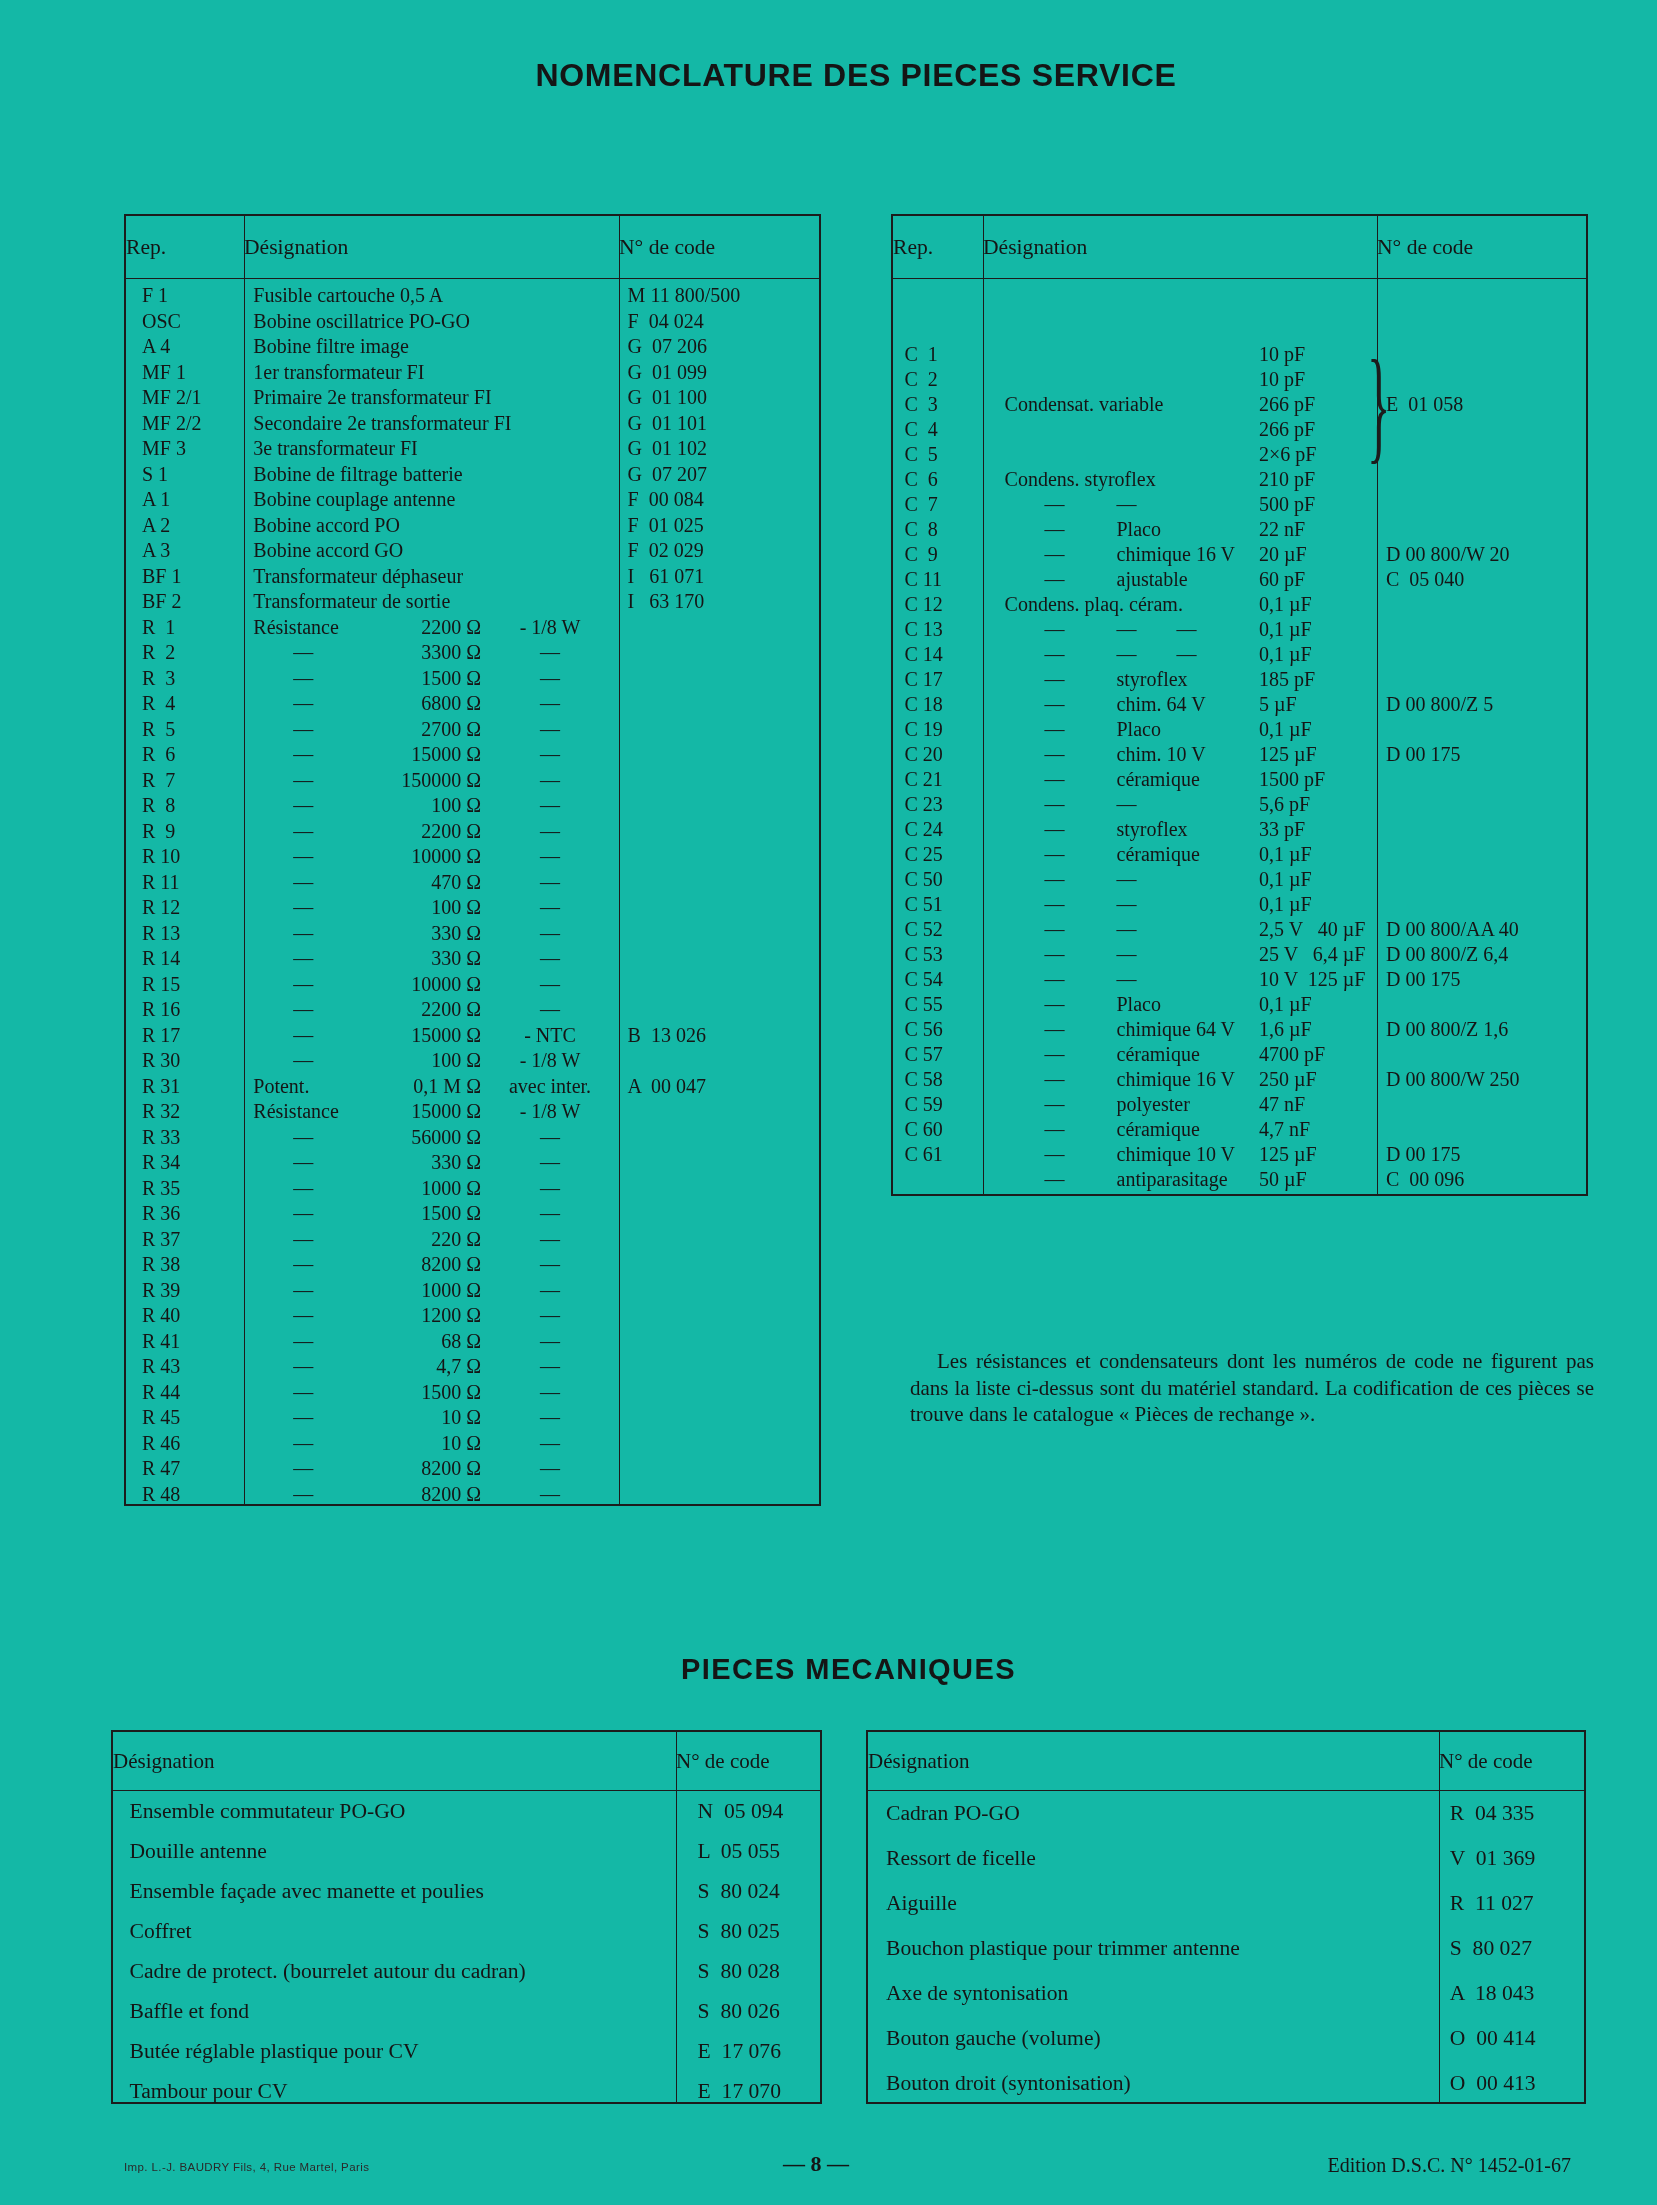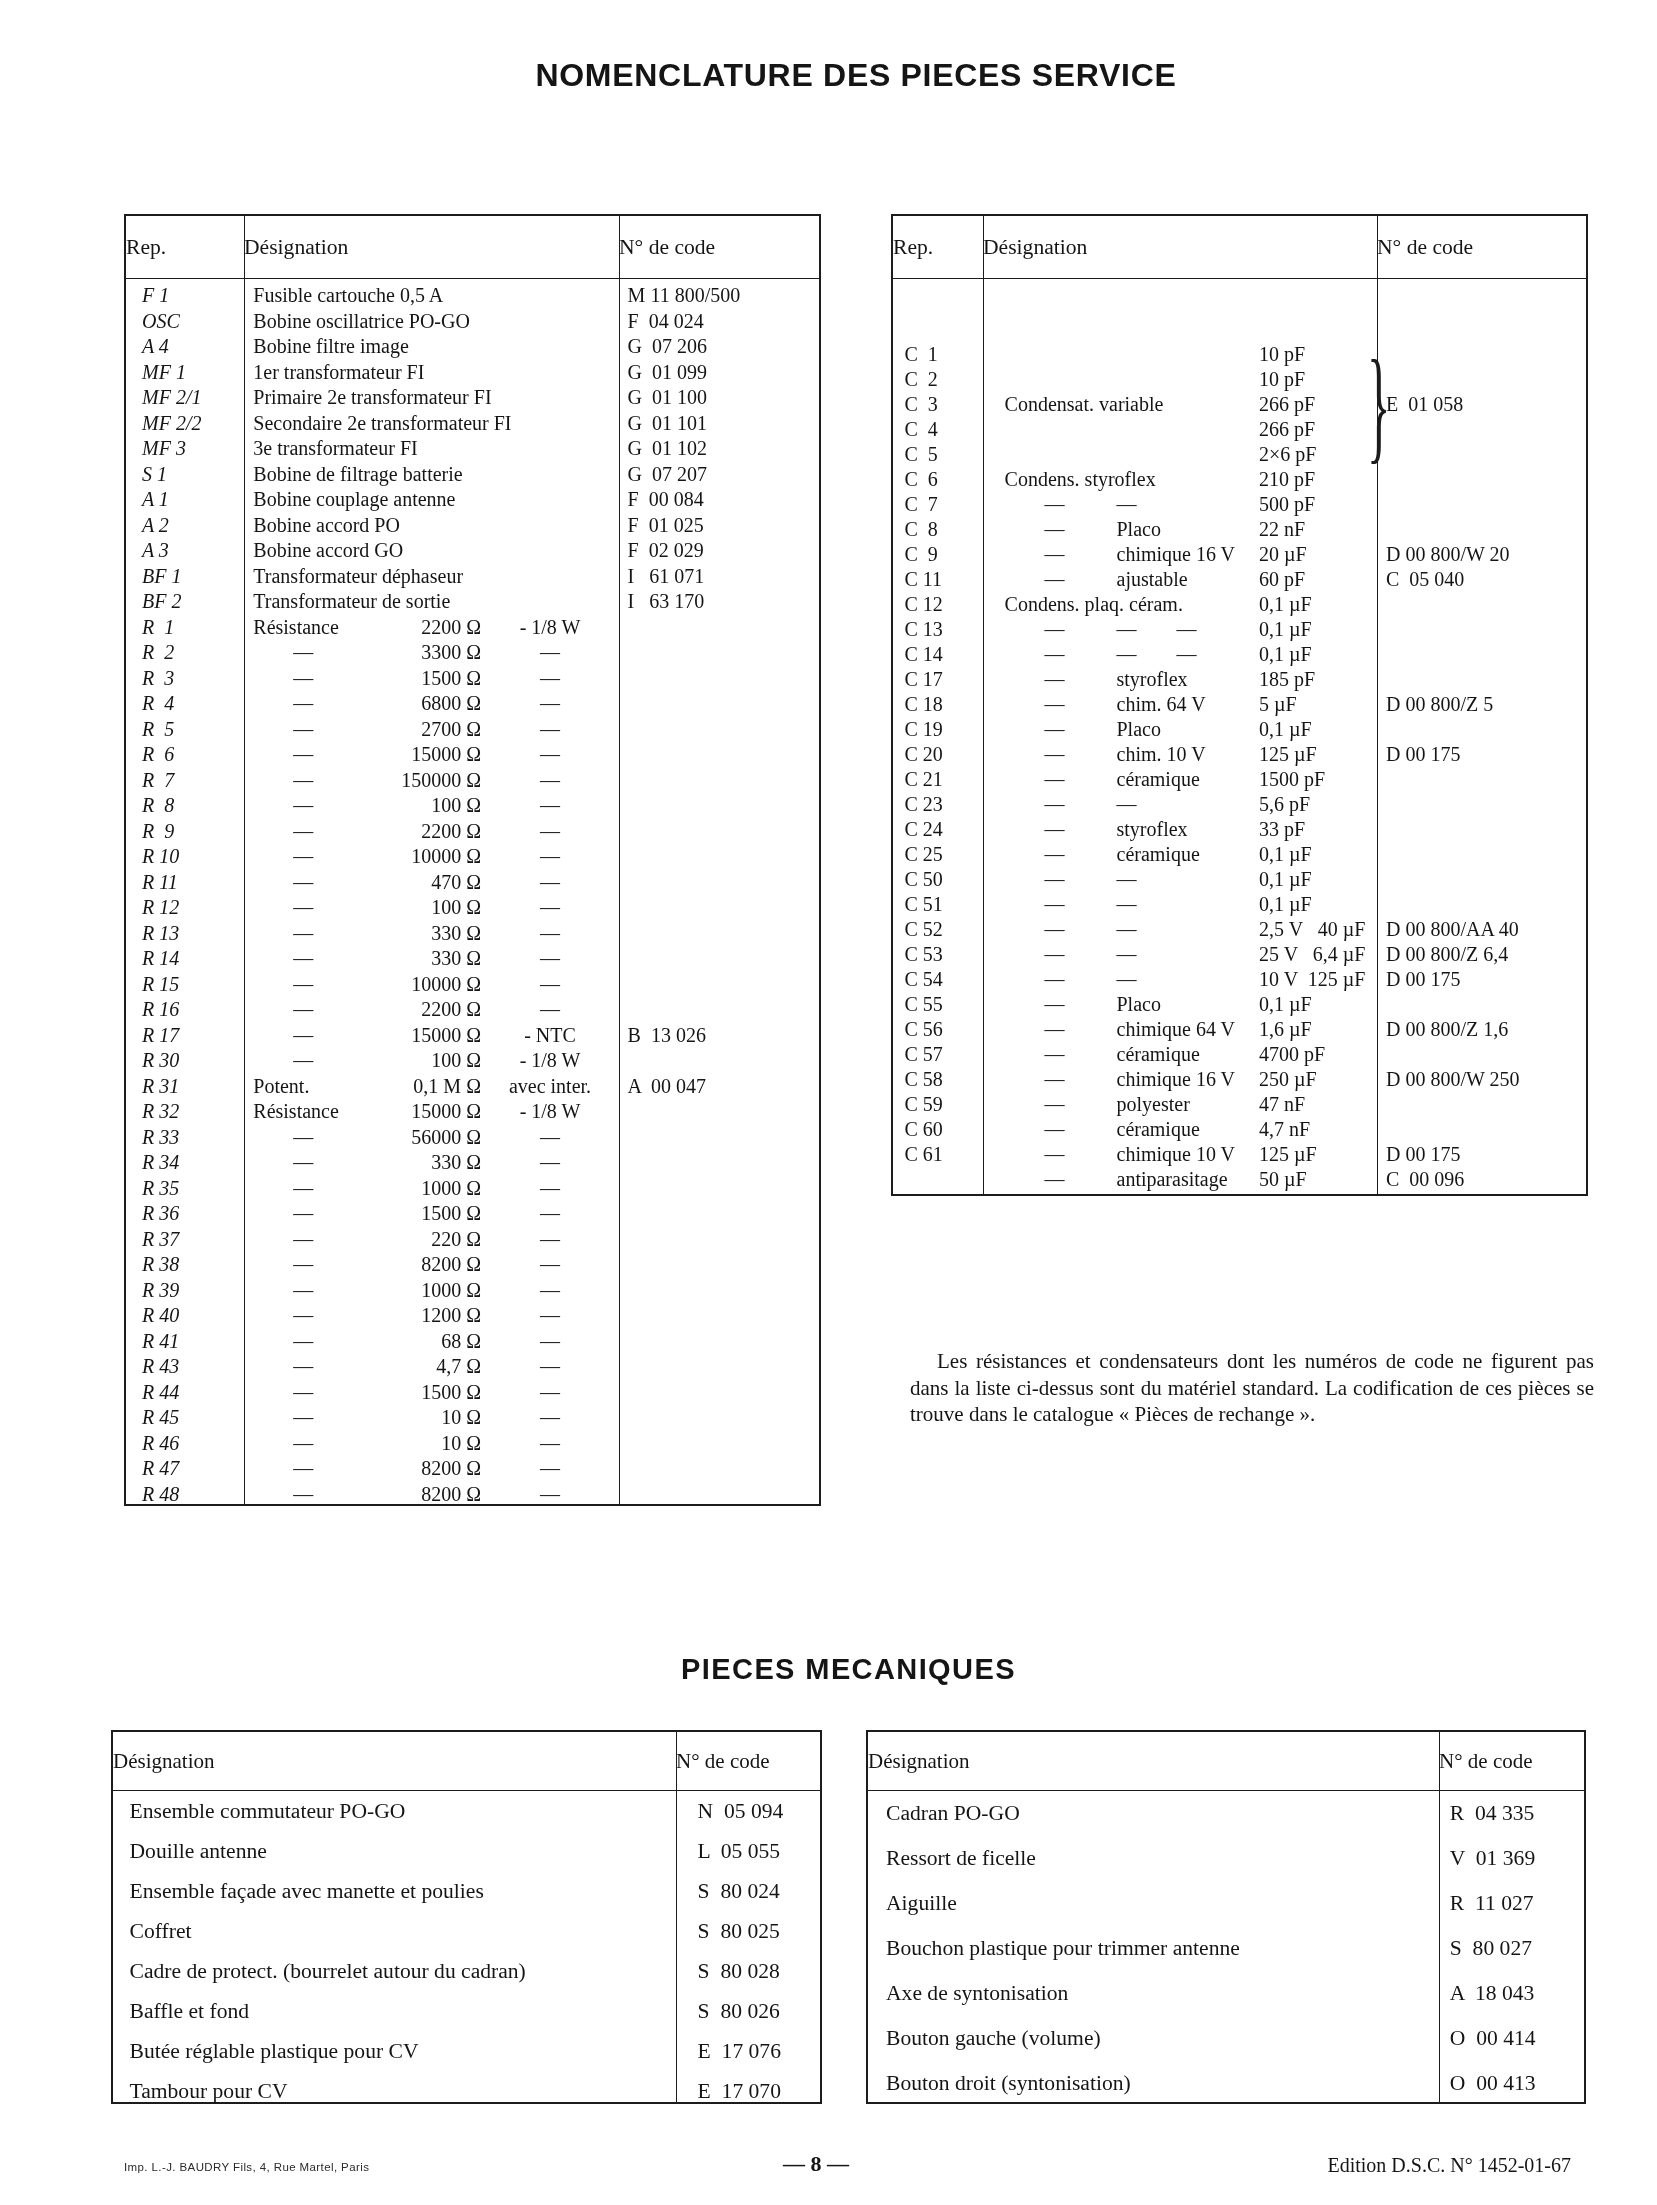--- a/index.html
+++ b/index.html
@@ -1,19 +1,19 @@
 <!DOCTYPE html>
 <html style="font-size:11.5px"><head>
 <meta charset="utf-8">
 <style>
   html,body{margin:0;padding:0;background:#d8d6d0;}
   .page{
     position:relative;
     width:1657px;height:2205px;
-    background:#ffffff;
+    background:#14b8a6;
     font-family:"Liberation Serif", serif;
     color:#151515;
     overflow:hidden;
   }
   .page-title{
     position:absolute;top:57px;left:124px;width:1464px;
     text-align:center;
     font-family:"Liberation Sans", sans-serif;
     font-weight:bold;font-size:32px;letter-spacing:0.7px;
   }
@@ -40,21 +40,21 @@
   .vline{
     position:absolute;top:0;bottom:0;width:1.4px;
     background:#1c1c1c;
   }
 
   
   #parts-left{left:124px;top:214px;width:697px;height:1292px;}
   #parts-left .thead{grid-template-columns:118px 375px 200px;height:62px;}
   #parts-left .tbody{padding-top:4.3px;font-size:20px;}
   #parts-left .trow{grid-template-columns:118px 144px 93px 138px 200px;height:25.5px;line-height:25.5px;}
-  #parts-left .trow > :nth-child(1){padding-left:16px;font-style:italic;}
+  #parts-left .trow > :nth-child(1){padding-left:16px;}
   #parts-left .trow > :nth-child(2){padding-left:9.3px;}
   #parts-left .trow > :nth-child(3){text-align:right;}
   #parts-left .trow > :nth-child(4){text-align:center;}
   #parts-left .trow > :nth-child(5){padding-left:8.6px;}
 
   
   #parts-right{left:891px;top:214px;width:697px;height:982px;}
   #parts-right .thead{grid-template-columns:90px 394px 209px;height:62px;}
   #parts-right .tbody{padding-top:63px;font-size:20px;}
   #parts-right .trow{grid-template-columns:90px 122px 154px 117px 209px;height:25px;line-height:25px;}

